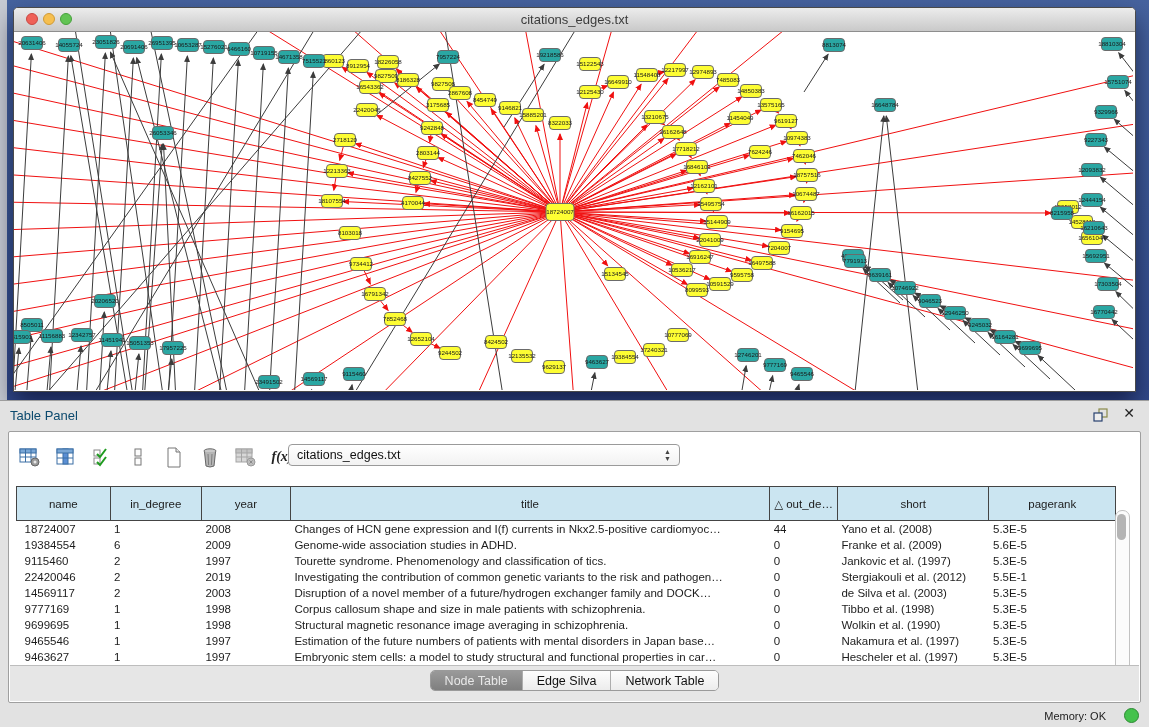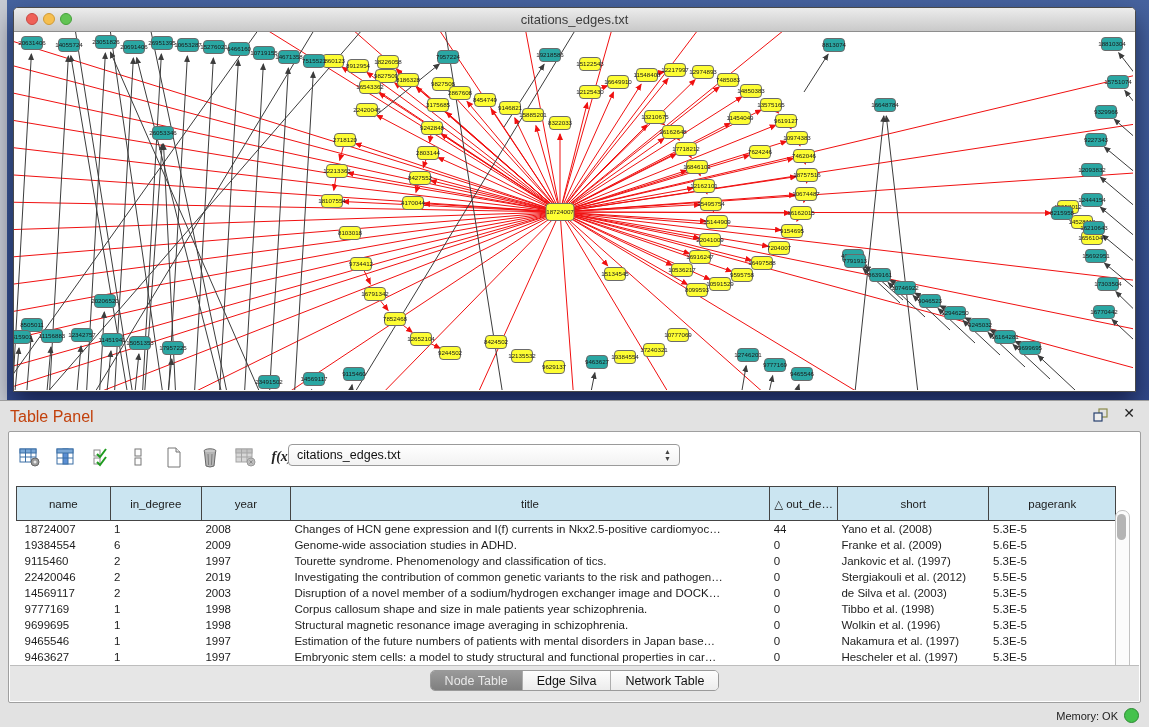--- a/index.html
+++ b/index.html
@@ -19,21 +19,21 @@
     font-size:13px;color:#3c3c3c;}
   .tl{position:absolute;top:5px;width:12px;height:12px;border-radius:50%;box-sizing:border-box;}
   .tl.red{left:12px;background:#ef6158;border:1px solid #c94842;}
   .tl.yel{left:29px;background:#f6bf4f;border:1px solid #cf9a36;}
   .tl.grn{left:46px;background:#62c454;border:1px solid #47a13c;}
   #gsvg{display:block;width:1119px;height:358px;background:#fff;}
 
   
   .tpanel{position:absolute;left:0;top:400px;width:1149px;height:327px;
     background:#e2e2e2;border-top:1px solid #9d9d9d;}
-  .tp-title{position:absolute;left:10px;top:7px;font-size:16px;color:#c2410c;}
+  .tp-title{position:absolute;left:10px;top:7px;font-size:13px;color:#0c4a6e;}
   .tp-float{position:absolute;right:40px;top:7px;width:16px;height:14px;}
   .tp-close{position:absolute;right:14px;top:5px;font-size:14px;font-weight:bold;color:#222;line-height:14px;}
   .tp-body{position:absolute;left:8px;top:30px;width:1131px;height:270px;
     background:#fff;border:1px solid #9f9f9f;border-radius:2px;}
   .toolbar{position:absolute;left:8px;top:8px;height:34px;display:flex;align-items:center;gap:10px;}
   .tbtn{width:26px;height:26px;display:flex;align-items:center;justify-content:center;border:none;background:transparent;padding:0;}
   .fx{font-family:"Liberation Serif","DejaVu Serif",serif;font-style:italic;font-weight:bold;font-size:14px;color:#222;}
   .dropdown{position:absolute;left:279px;top:12px;width:392px;height:22px;box-sizing:border-box;
     border:1px solid #9a9a9a;border-radius:4px;background:linear-gradient(#fff,#f2f2f2);
     font-size:12.5px;color:#111;display:flex;align-items:center;padding:0 8px;}
@@ -50,21 +50,21 @@
   .vthumb{position:absolute;left:1px;top:3px;width:9px;height:26px;border-radius:5px;background:#b4b4b4;}
 
   .tabsrow{position:absolute;left:1px;right:1px;bottom:1px;height:31px;background:#e6e6e6;
     border-top:1px solid #bdbdbd;display:flex;justify-content:center;align-items:flex-start;padding-top:4px;}
   .seg{display:flex;border:1px solid #9a9a9a;border-radius:5px;overflow:hidden;height:19px;}
   .seg button{border:none;margin:0;padding:0 14px;font-size:12.5px;height:19px;
     background:linear-gradient(#fdfdfd,#ececec);color:#111;border-left:1px solid #adadad;}
   .seg button:first-child{border-left:none;}
   .seg button.sel{background:linear-gradient(#9a9a9a,#7f7f7f);color:#e8e8e8;}
 
-  .statusbar{position:absolute;right:10px;bottom:5px;display:flex;align-items:center;gap:6px;
+  .statusbar{position:absolute;right:10px;bottom:5px;display:flex;align-items:center;gap:18px;
     font-size:11px;color:#222;}
   .memdot{width:13px;height:13px;border-radius:50%;background:#44c24c;border:1px solid #2c8a33;}
 
   .icon-svg{display:block;}
 </style>
 </head>
 <body>
 
 <div class="desktop">
   <div class="left-strip"></div>
@@ -885,47 +885,47 @@
               <td>Jankovic et al. (1997)</td>
               <td>5.3E-5</td>
             </tr>
             <tr>
               <td class="first">22420046</td>
               <td>2</td>
               <td>2019</td>
               <td>Investigating the contribution of common genetic variants to the risk and pathogen…</td>
               <td>0</td>
               <td>Stergiakouli et al. (2012)</td>
-              <td>5.5E-5</td>
+              <td>5.5E-1</td>
             </tr>
             <tr>
               <td class="first">14569117</td>
               <td>2</td>
               <td>2003</td>
-              <td>Disruption of a novel member of a sodium/hydrogen exchanger image and DOCK…</td>
+              <td>Disruption of a novel member of a future/hydrogen exchanger family and DOCK…</td>
               <td>0</td>
               <td>de Silva et al. (2003)</td>
               <td>5.3E-5</td>
             </tr>
             <tr>
               <td class="first">9777169</td>
               <td>1</td>
               <td>1998</td>
-              <td>Corpus callosum shape and size in male patients year schizophrenia.</td>
+              <td>Corpus callosum shape and size in male patients with schizophrenia.</td>
               <td>0</td>
               <td>Tibbo et al. (1998)</td>
               <td>5.3E-5</td>
             </tr>
             <tr>
               <td class="first">9699695</td>
               <td>1</td>
               <td>1998</td>
               <td>Structural magnetic resonance image averaging in schizophrenia.</td>
               <td>0</td>
-              <td>Wolkin et al. (1996)</td>
+              <td>Wolkin et al. (1990)</td>
               <td>5.3E-5</td>
             </tr>
             <tr>
               <td class="first">9465546</td>
               <td>1</td>
               <td>1997</td>
               <td>Estimation of the future numbers of patients with mental disorders in Japan base…</td>
               <td>0</td>
               <td>Nakamura et al. (1997)</td>
               <td>5.3E-5</td>

